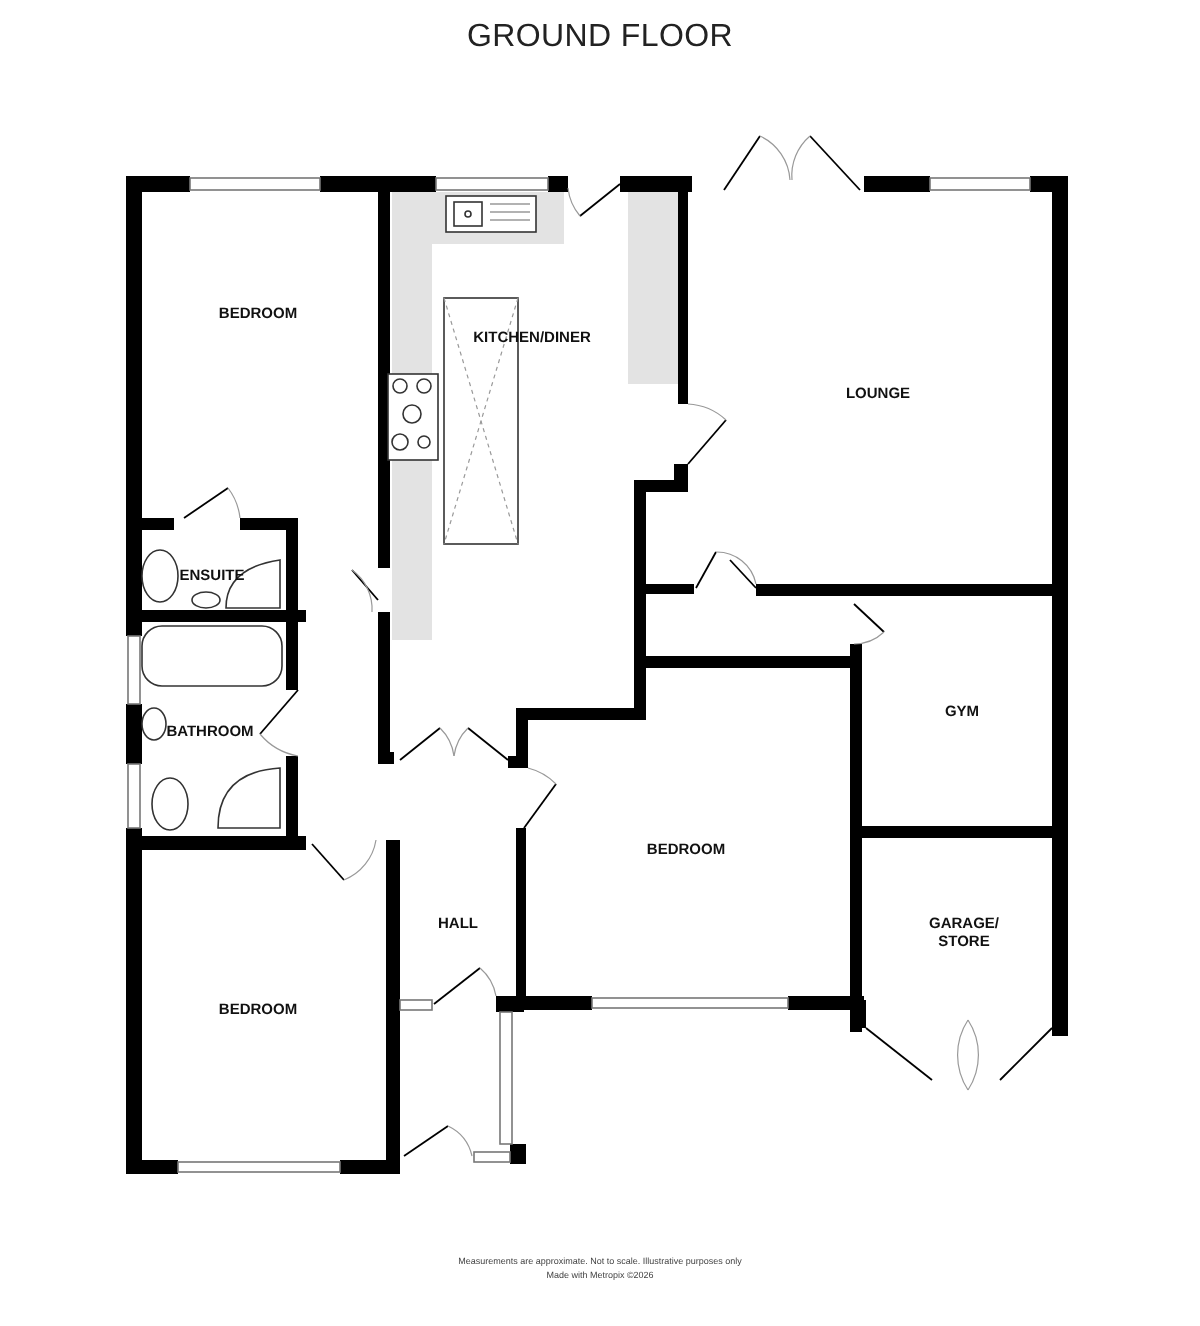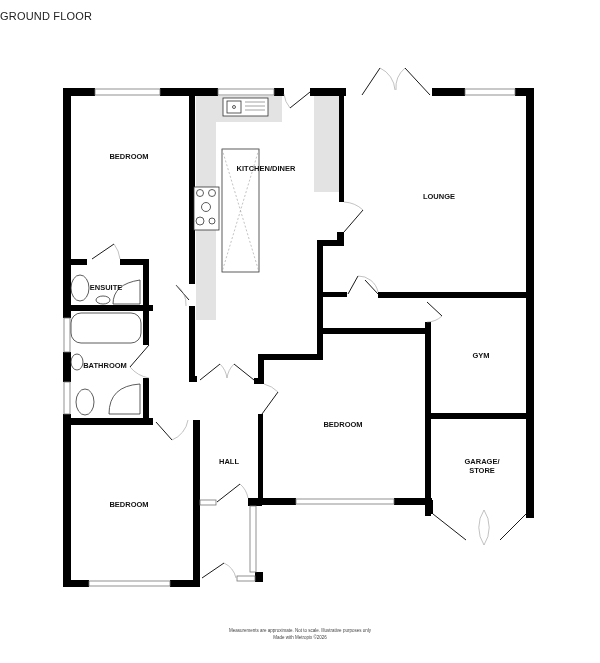--- a/index.html
+++ b/index.html
@@ -1,17 +1,17 @@
 <!DOCTYPE html>
 <html><head>
 <meta charset="utf-8">
 <style>
   html,body{margin:0;padding:0;background:#ffffff;}
   body{width:600px;height:663px;position:relative;overflow:hidden;font-family:"Liberation Sans",sans-serif;}
-  .title{position:absolute;left:0;top:10px;width:600px;text-align:left;font-size:11px;color:#222;letter-spacing:0.2px;}
+  .title{position:absolute;left:0;top:10px;width:600px;text-align:center;font-size:16px;color:#222;letter-spacing:0.2px;}
   svg{position:absolute;left:0;top:0;}
   .wall{fill:#000;}
   .counter{fill:#e3e3e3;}
   .win{fill:#fff;stroke:#777;stroke-width:0.8;}
   .door{stroke:#000;stroke-width:0.9;fill:none;}
   .arc{stroke:#999;stroke-width:0.6;fill:none;}
   .fix{fill:#fff;stroke:#333;stroke-width:0.8;}
   .lbl{font-family:"Liberation Sans",sans-serif;font-size:7.5px;font-weight:bold;fill:#111;text-anchor:middle;}
   .foot{position:absolute;left:0;width:600px;text-align:center;font-size:4.5px;color:#444;}
 </style>

